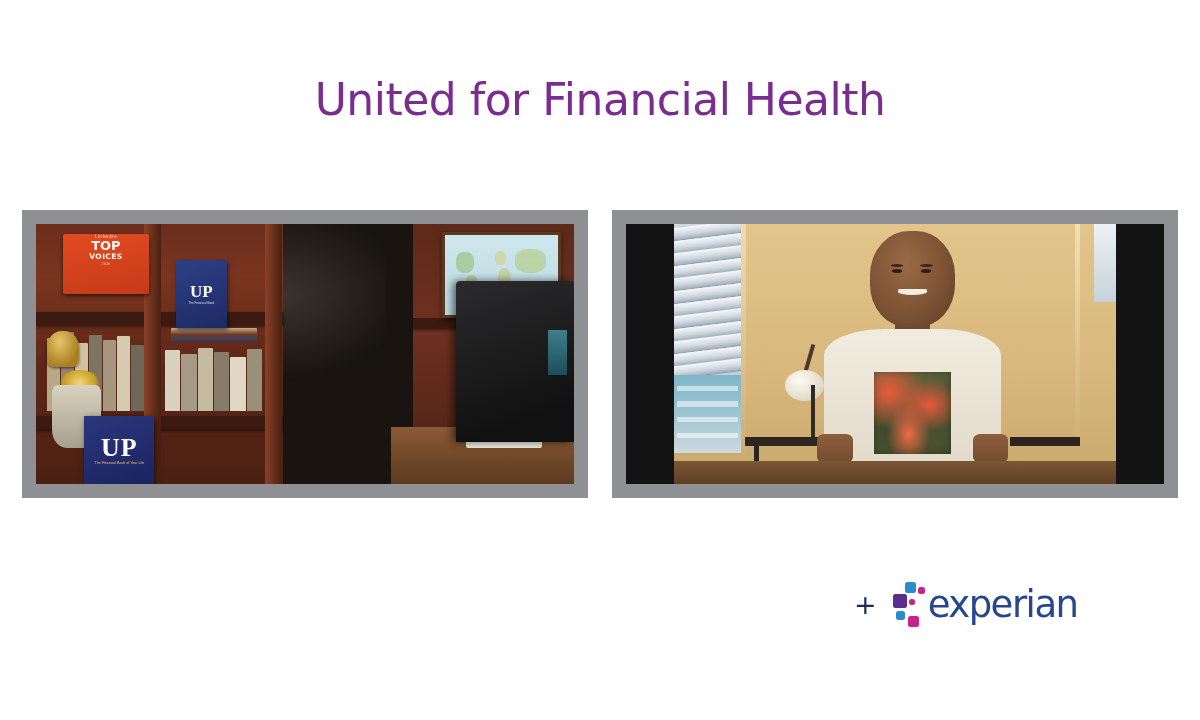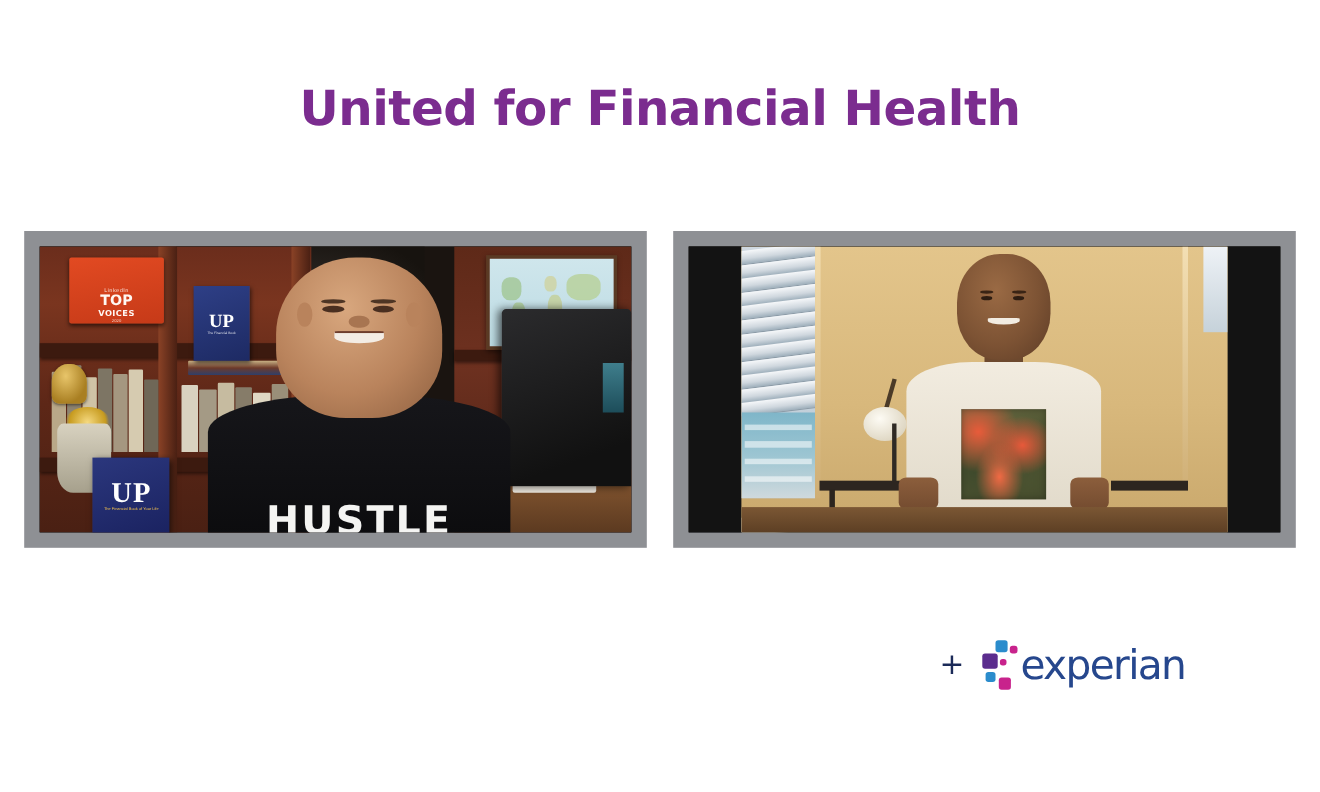--- a/index.html
+++ b/index.html
@@ -16,21 +16,21 @@
   }
 
   
   .slide-title {
     position: absolute;
     top: 74px;
     left: 0;
     width: 1200px;
     text-align: center;
     font-size: 44px;
-    font-weight: bold;
+    font-weight: normal;
     letter-spacing: -0.5px;
     color: #7B2C8F;
     font-family: "DejaVu Sans", sans-serif;
   }
 
   
   .video-panel {
     position: absolute;
     top: 210px;
     width: 566px;
@@ -94,21 +94,21 @@
     background: radial-gradient(ellipse,#9fd8ff 0%,#2f7fb8 45%,rgba(0,0,0,0) 75%);
     filter: blur(1px);
   }
 
   .award-top-voices {
     position: absolute;
     left: 5%; top: 4%; width: 16%; height: 23%;
     background: linear-gradient(170deg,#e24a22 0%,#c63a18 100%);
     border-radius: 2px;
     box-shadow: 0 2px 4px rgba(0,0,0,.6);
-    display:flex; flex-direction:column; align-items:center; justify-content:flex-end;
+    display:flex; flex-direction:column; align-items:center; justify-content:flex-start;
     color:#fff7f2;
     font-family:"DejaVu Sans", sans-serif;
   }
   .award-top-voices .t1 { font-size:4.6px; letter-spacing:.4px; opacity:.85; }
   .award-top-voices .t2 { font-size:13px; font-weight:bold; line-height:1; }
   .award-top-voices .t3 { font-size:7.5px; font-weight:bold; letter-spacing:.4px; }
   .award-top-voices .t4 { font-size:3.4px; opacity:.8; margin-top:1px; }
 
   .book-up-shelf {
     position:absolute; left:26%; top:14%; width:9.5%; height:26%;
@@ -475,35 +475,20 @@
         <span class="continent c5"></span>
           <span class="continent c6"></span>
       </div>
 
       <div class="desk"></div>
       <div class="paper-stack"></div>
       <div class="monitor">
         <span class="monitor-screen"></span>
       </div>
 
-      <div class="person-left">
-        <div class="pl-body">
-          <div class="pl-shirt-text">HUSTLE</div>
-        </div>
-        <div class="pl-head">
-          <span class="pl-ear-l"></span>
-            <span class="pl-ear-r"></span>
-          <span class="pl-brow pl-brow-l"></span>
-            <span class="pl-brow pl-brow-r"></span>
-          <span class="pl-eye pl-eye-l"></span>
-            <span class="pl-eye pl-eye-r"></span>
-          <span class="pl-nose"></span>
-          <span class="pl-mouth"></span>
-        </div>
-      </div>
 
     </div>
   </div>
 </div>
 
 <div class="video-panel" id="panel-right">
   <div class="video-inner">
     <div class="scene-right">
 
       <div class="pillar pillar-l"></div>

